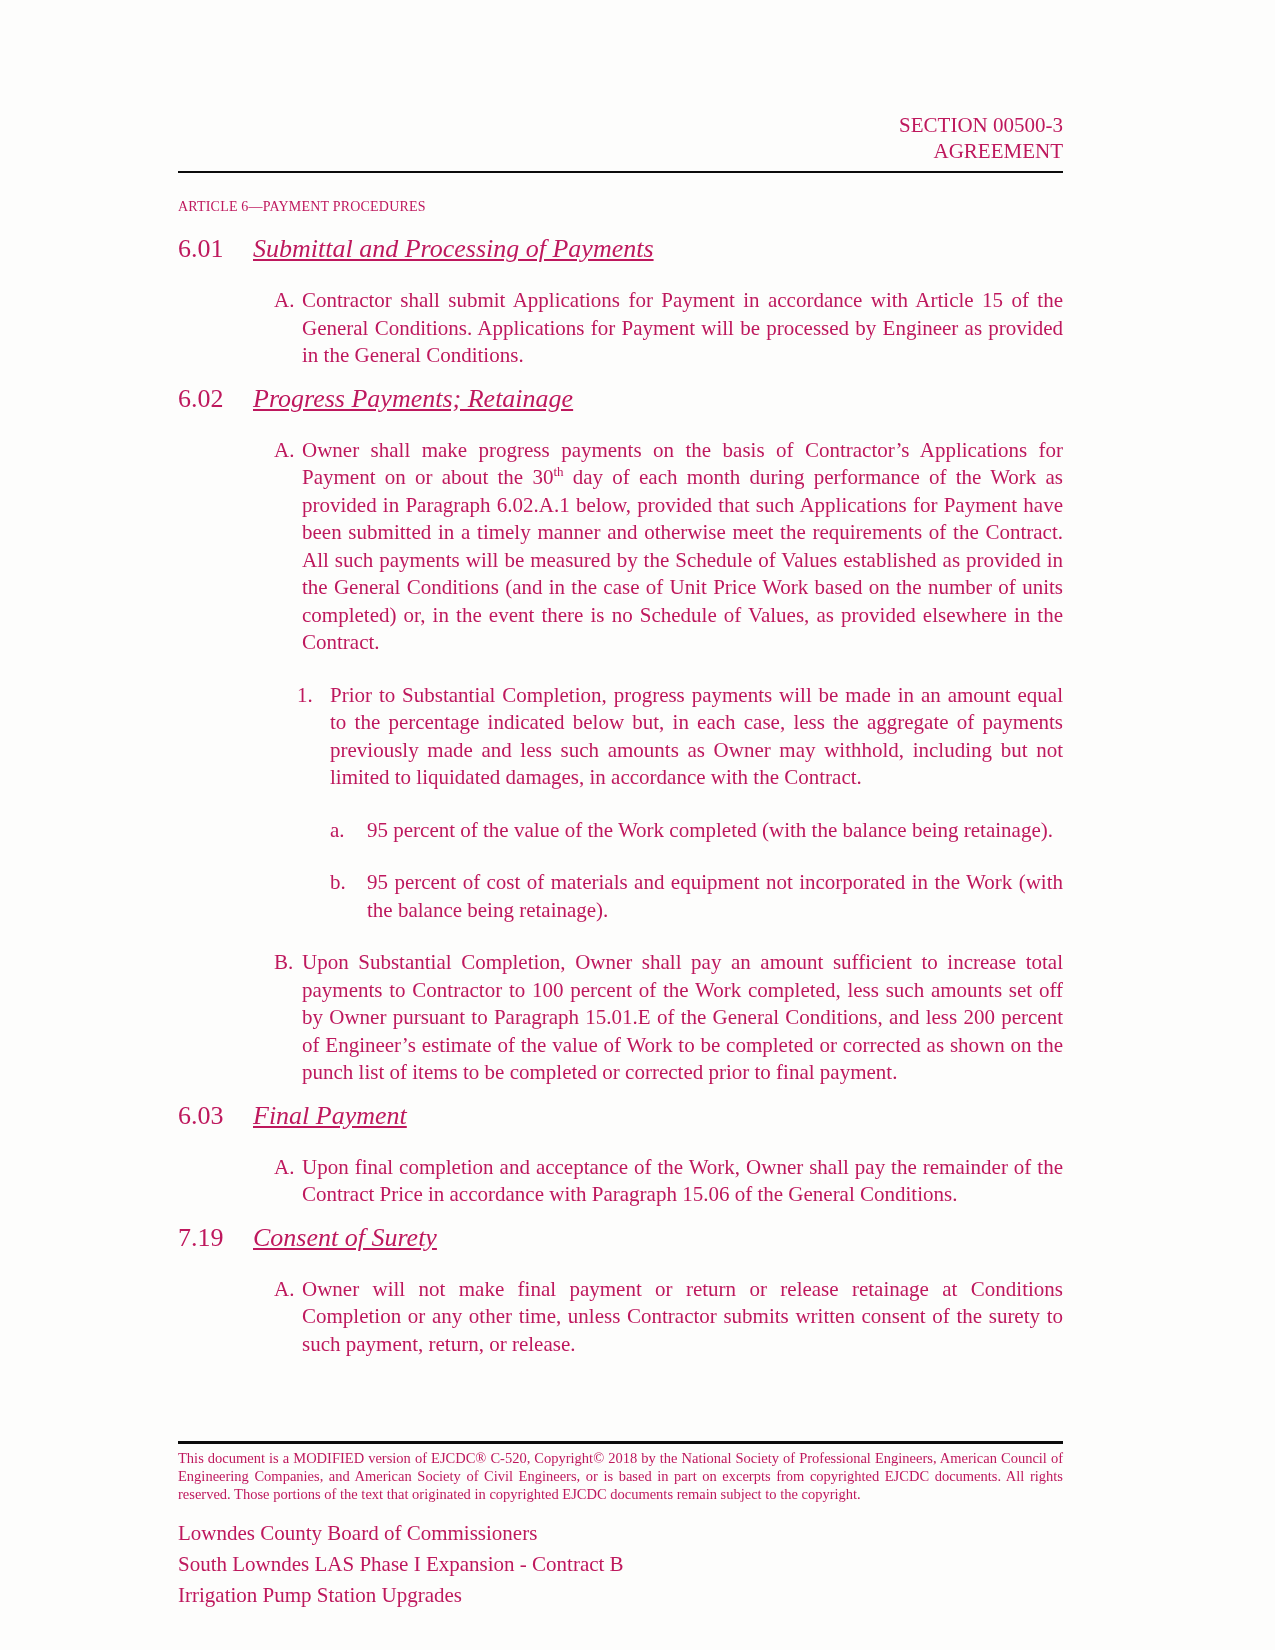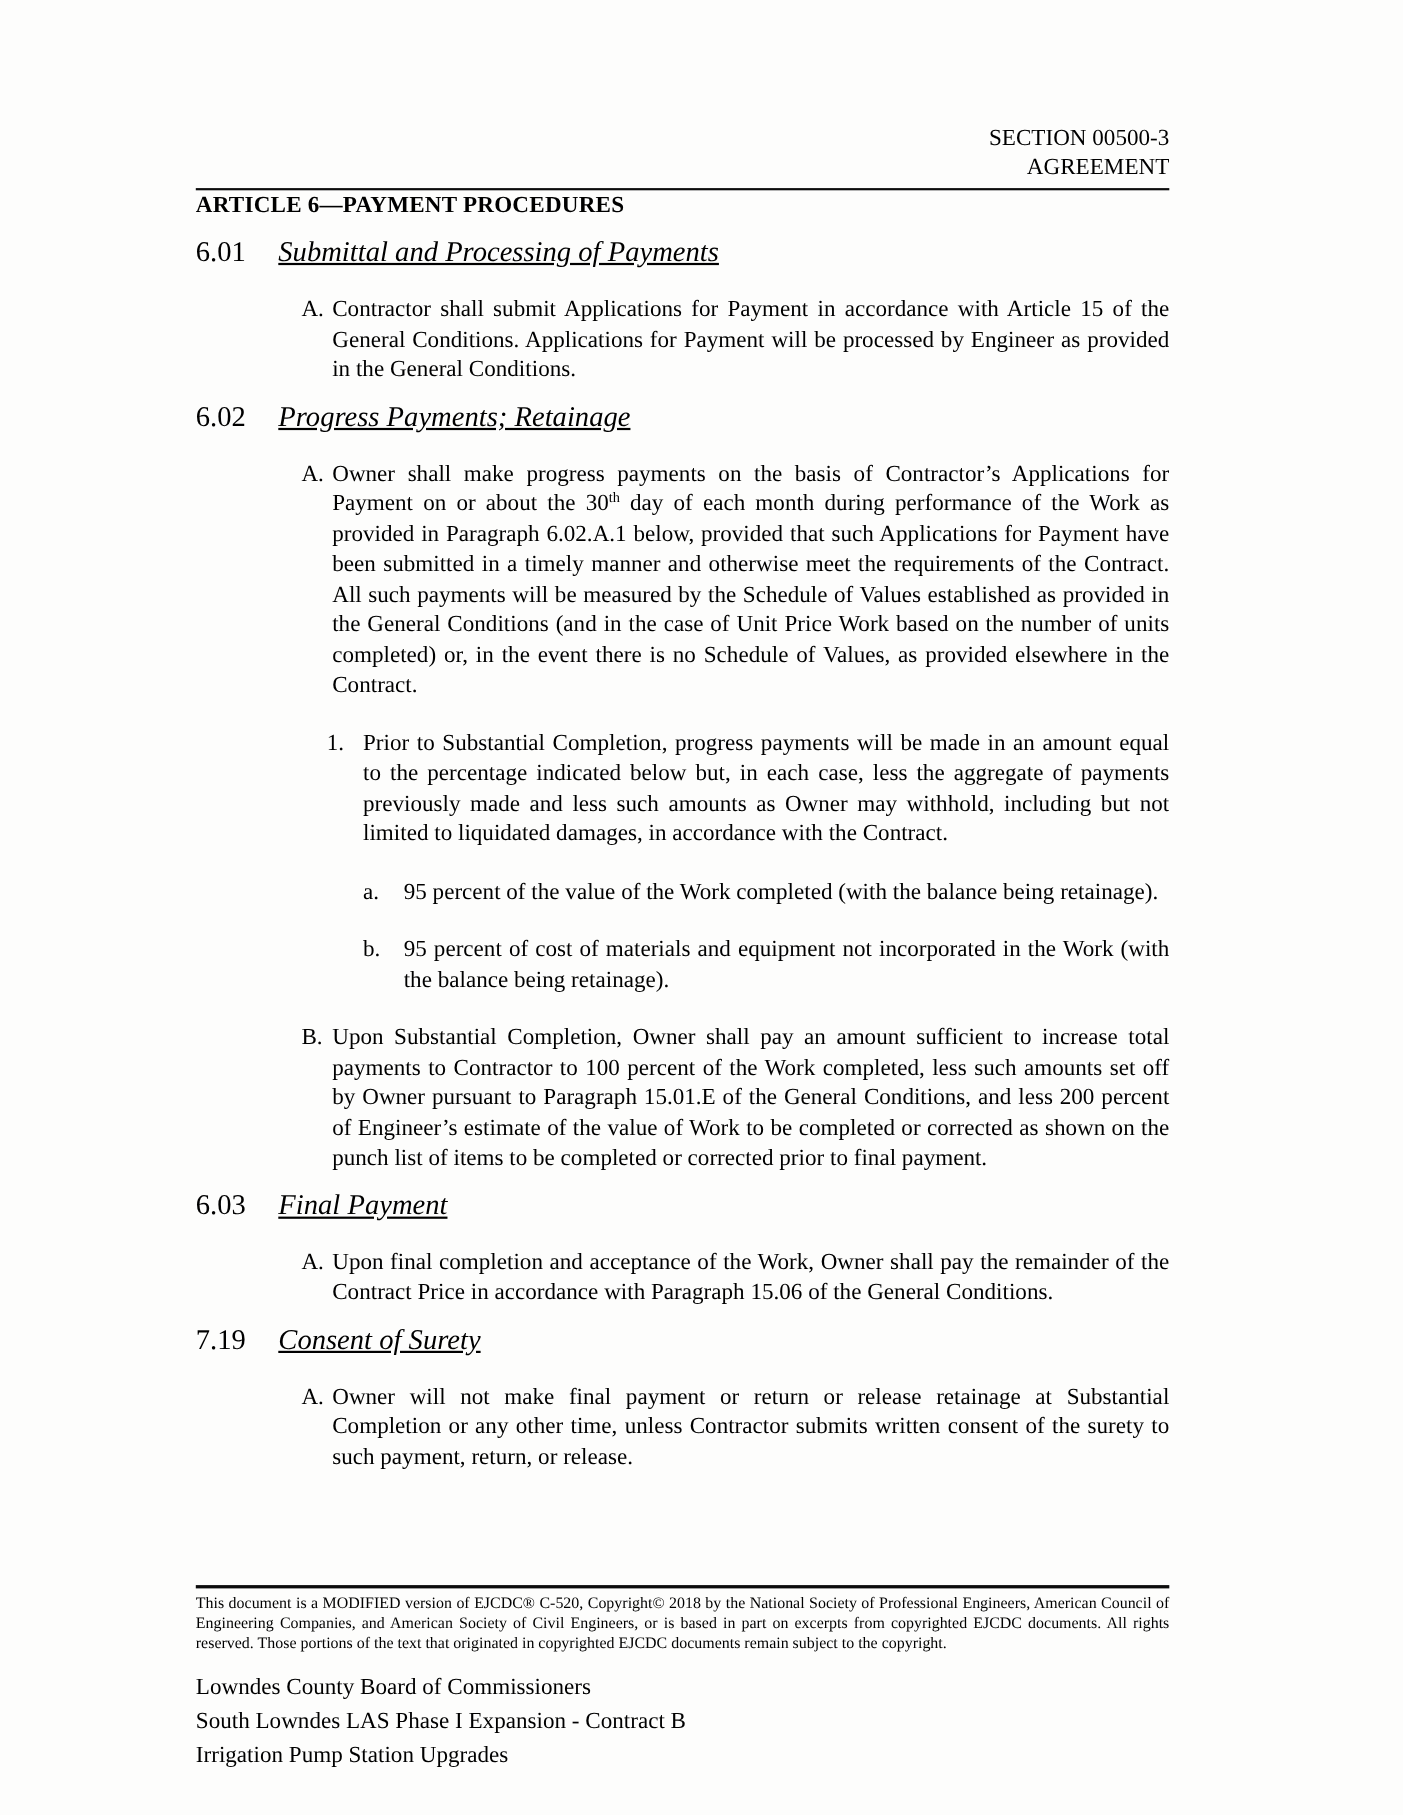--- a/index.html
+++ b/index.html
@@ -1,43 +1,43 @@
 <!DOCTYPE html>
 <html><head>
 <meta charset="utf-8">
 <style>
   html,body { margin:0; padding:0; background:#e8e8e8; }
   .page {
     position:relative;
     width:1275px; height:1650px;
     margin:0 auto;
     background:#fdfdfc;
-    color:#000000;
+    color:#be185d;
     font-family:"Liberation Serif", serif;
     overflow:hidden;
   }
   .content {
     position:absolute;
     left:178px; top:112px;
     width:885px;
   }
   .doc-header {
     text-align:right;
     font-size:21px;
     line-height:26px;
   }
   .header-rule {
     margin-top:7px;
     border-top:2.5px solid #0c0c0c;
     height:0;
   }
   .article-title {
-    margin:0 0 0 0;
-    font-size:21px;
-    font-weight:bold;
+    margin:20px 0 0 0;
+    font-size:14px;
+    font-weight:normal;
     line-height:27px;
     letter-spacing:0.2px;
   }
   .sec-head {
     position:relative;
     margin-top:15px;
     font-size:26px;
     line-height:27px;
     text-decoration:underline;
   }
@@ -132,21 +132,21 @@
       <span class="sec-num">6.03</span><span class="sec-title">Final Payment</span>
     </div>
     <div class="para p-a">
       <span class="marker">A.</span><span>Upon final completion and acceptance of the Work, Owner shall pay the remainder of the Contract Price in accordance with Paragraph 15.06 of the General Conditions.</span>
     </div>
 
     <div class="sec-head">
       <span class="sec-num">7.19</span><span class="sec-title">Consent of Surety</span>
     </div>
     <div class="para p-a">
-      <span class="marker">A.</span><span>Owner will not make final payment or return or release retainage at Substantial Completion or any other time, unless Contractor submits written consent of the surety to such payment, return, or release.</span>
+      <span class="marker">A.</span><span>Owner will not make final payment or return or release retainage at Conditions Completion or any other time, unless Contractor submits written consent of the surety to such payment, return, or release.</span>
     </div>
 
   </div>
 
   <div class="bottom-block">
     <div class="footer-rule"></div>
     <div class="legal-notice">This document is a MODIFIED version of EJCDC® C-520, Copyright© 2018 by the National Society of Professional Engineers, American Council of Engineering Companies, and American Society of Civil Engineers, or is based in part on excerpts from copyrighted EJCDC documents. All rights reserved. Those portions of the text that originated in copyrighted EJCDC documents remain subject to the copyright.</div>
     <div class="footer-cols">
       <div class="footer-left">
         <div>Lowndes County Board of Commissioners</div>

